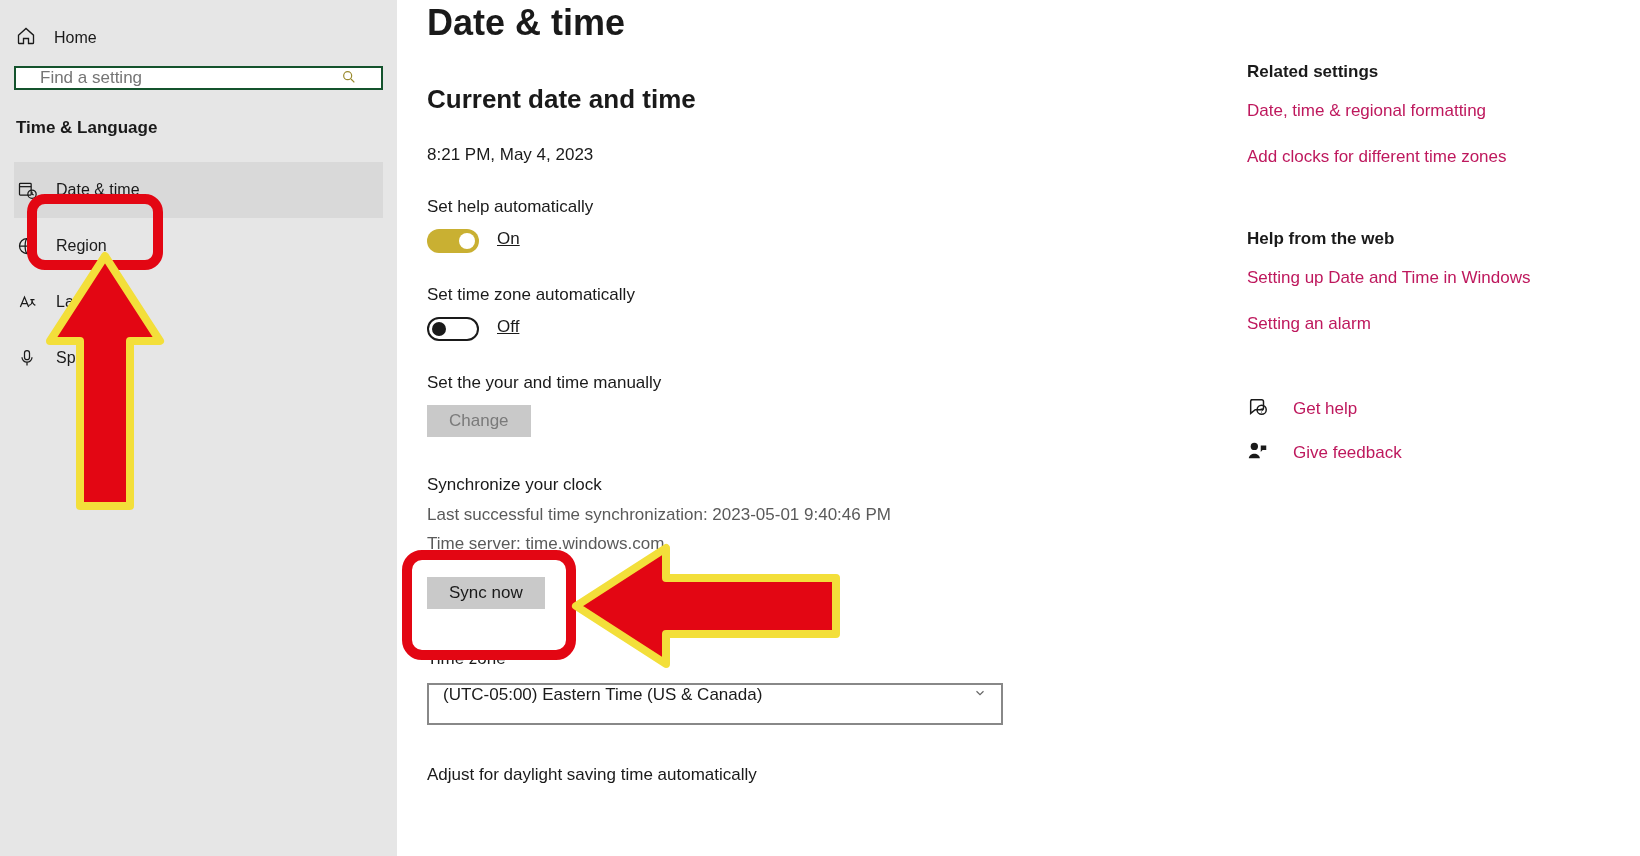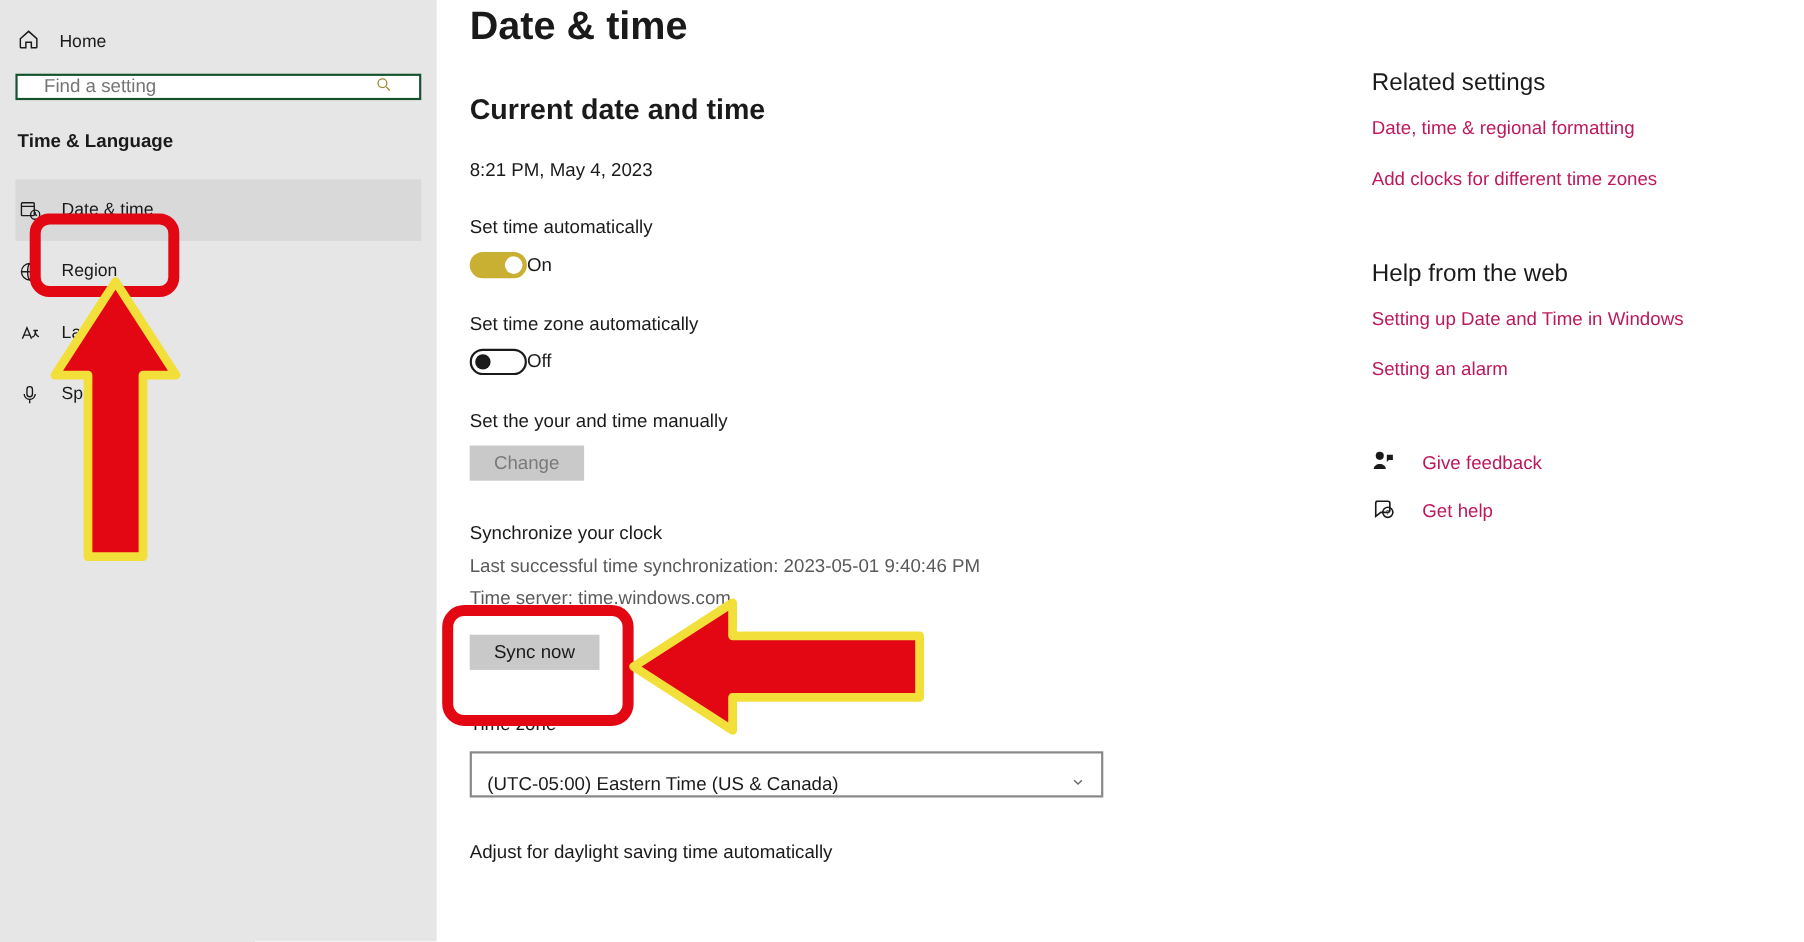--- a/index.html
+++ b/index.html
@@ -68,21 +68,21 @@
     flex: 1;
     padding: 2px 40px 0 30px;
     display: flex;
     gap: 60px;
   }
   .main-col { flex: 1; max-width: 760px; }
   .page-title { font-size: 36px; font-weight: 600; margin-bottom: 40px; }
   .section-head { font-size: 26px; font-weight: 600; margin-bottom: 30px; }
   .current-time { font-size: 17px; margin-bottom: 32px; }
   .setting-label { font-size: 17px; margin-bottom: 12px; }
-  .toggle-row { display: flex; align-items: center; margin-bottom: 32px; }
+  .toggle-row { display: flex; gap: 18px; margin-bottom: 32px; text-decoration: underline; }
   .toggle {
     width: 52px; height: 24px; border-radius: 12px; position: relative;
   }
   .toggle.on { background: #c9b032; }
   .toggle.on::after {
     content: ""; position: absolute; right: 4px; top: 4px;
     width: 16px; height: 16px; border-radius: 50%; background: #fff;
   }
   .toggle.off { background: transparent; border: 2px solid #1a1a1a; }
   .toggle.off::after {
@@ -94,29 +94,29 @@
     background: #c9c9c9; border: none; font-family: inherit;
     font-size: 17px; padding: 6px 22px; color: #1a1a1a;
   }
   .btn.disabled { color: #7a7a7a; }
   .sync-section { margin-top: 38px; }
   .sync-sub { font-size: 17px; color: #5a5a5a; line-height: 1.7; }
   .sync-btn-wrap { margin-top: 18px; margin-bottom: 40px; }
   .tz-head { font-size: 17px; margin-bottom: 14px; }
   .select-box {
     width: 576px; height: 42px; border: 2px solid #888; background: #fff;
-    display: flex; align-items: flex-end; justify-content: space-between;
+    display: flex; align-items: flex-start; justify-content: space-between;
     padding: 0 14px; font-size: 17px;
   }
   .select-box svg { width: 14px; height: 14px; }
   .dst-label { margin-top: 40px; font-size: 17px; }
 
   
   .right-col { width: 340px; padding-top: 60px; }
-  .right-head { font-size: 22px; font-weight: 400; margin-bottom: 16px; }
+  .right-head { font-size: 17px; font-weight: 700; margin-bottom: 16px; }
   .link { color: #be185d; font-size: 17px; display: block; margin-bottom: 20px; line-height: 1.5; cursor: pointer; }
   .right-block { margin-bottom: 60px; }
   .help-row { display: flex; align-items: center; gap: 24px; margin-bottom: 18px; }
   .help-row svg { width: 22px; height: 22px; fill: #1a1a1a; }
 
   
   .anno-box1 {
     position: absolute; left: 27px; top: 194px; width: 136px; height: 76px;
     border: 10px solid #e30613; border-radius: 18px; pointer-events: none;
   }
@@ -197,21 +197,21 @@
     <span>Speech</span>
   </div>
 </div>
 
 <div class="content">
   <div class="main-col">
     <div class="page-title">Date &amp; time</div>
     <div class="section-head">Current date and time</div>
     <div class="current-time">8:21 PM, May 4, 2023</div>
 
-    <div class="setting-label">Set time automatically</div>
+    <div class="setting-label">Set help automatically</div>
     <div class="toggle-row">
       <div class="toggle on"></div>
       <span class="toggle-state">On</span>
     </div>
 
     <div class="setting-label">Set time zone automatically</div>
     <div class="toggle-row">
       <div class="toggle off"></div>
       <span class="toggle-state">Off</span>
     </div>
@@ -246,40 +246,40 @@
       <div class="right-head">Related settings</div>
       <a class="link">Date, time &amp; regional formatting</a>
       <a class="link">Add clocks for different time zones</a>
     </div>
     <div class="right-block">
       <div class="right-head">Help from the web</div>
       <a class="link">Setting up Date and Time in Windows</a>
       <a class="link">Setting an alarm</a>
     </div>
     <div>
+      <div class="help-row">
+        <span>
+          <svg viewBox="0 0 24 24">
+              <path d="M4 4h12a2 2 0 0 1 2 2v7a2 2 0 0 1-2 2H9l-5 4V6a2 2 0 0 1 2-2z" fill="none" stroke="#1a1a1a" stroke-width="1.6"></path>
+              <circle cx="16" cy="15" r="5" fill="none" stroke="#1a1a1a" stroke-width="1.6"></circle>
+              <text x="16" y="18" text-anchor="middle" font-size="7" fill="#1a1a1a">?</text>
+            </svg>
+        </span>
+        <a class="link" style="margin:0;">Get help</a>
+      </div>
       <div class="help-row">
         <span>
           <svg viewBox="0 0 24 24">
               <circle cx="8" cy="7" r="4" fill="#1a1a1a"></circle>
               <path d="M2 20c0-3 3-5 6-5s6 2 6 5" fill="#1a1a1a"></path>
               <path d="M15 6h6v5h-4l-2 2z" fill="#1a1a1a"></path>
             </svg>
         </span>
         <a class="link" style="margin:0;">Give feedback</a>
       </div>
-      <div class="help-row">
-        <span>
-          <svg viewBox="0 0 24 24">
-              <path d="M4 4h12a2 2 0 0 1 2 2v7a2 2 0 0 1-2 2H9l-5 4V6a2 2 0 0 1 2-2z" fill="none" stroke="#1a1a1a" stroke-width="1.6"></path>
-              <circle cx="16" cy="15" r="5" fill="none" stroke="#1a1a1a" stroke-width="1.6"></circle>
-              <text x="16" y="18" text-anchor="middle" font-size="7" fill="#1a1a1a">?</text>
-            </svg>
-        </span>
-        <a class="link" style="margin:0;">Get help</a>
-      </div>
     </div>
   </div>
 </div>
 
 <div class="anno-box1"></div>
 <svg class="arrow1" viewBox="0 0 130 270">
   <polygon points="65,10 120,95 90,95 90,260 40,260 40,95 10,95" fill="#e30613" stroke="#f3df3a" stroke-width="8" stroke-linejoin="round"></polygon>
 </svg>
 
 <div class="anno-box2"></div>

